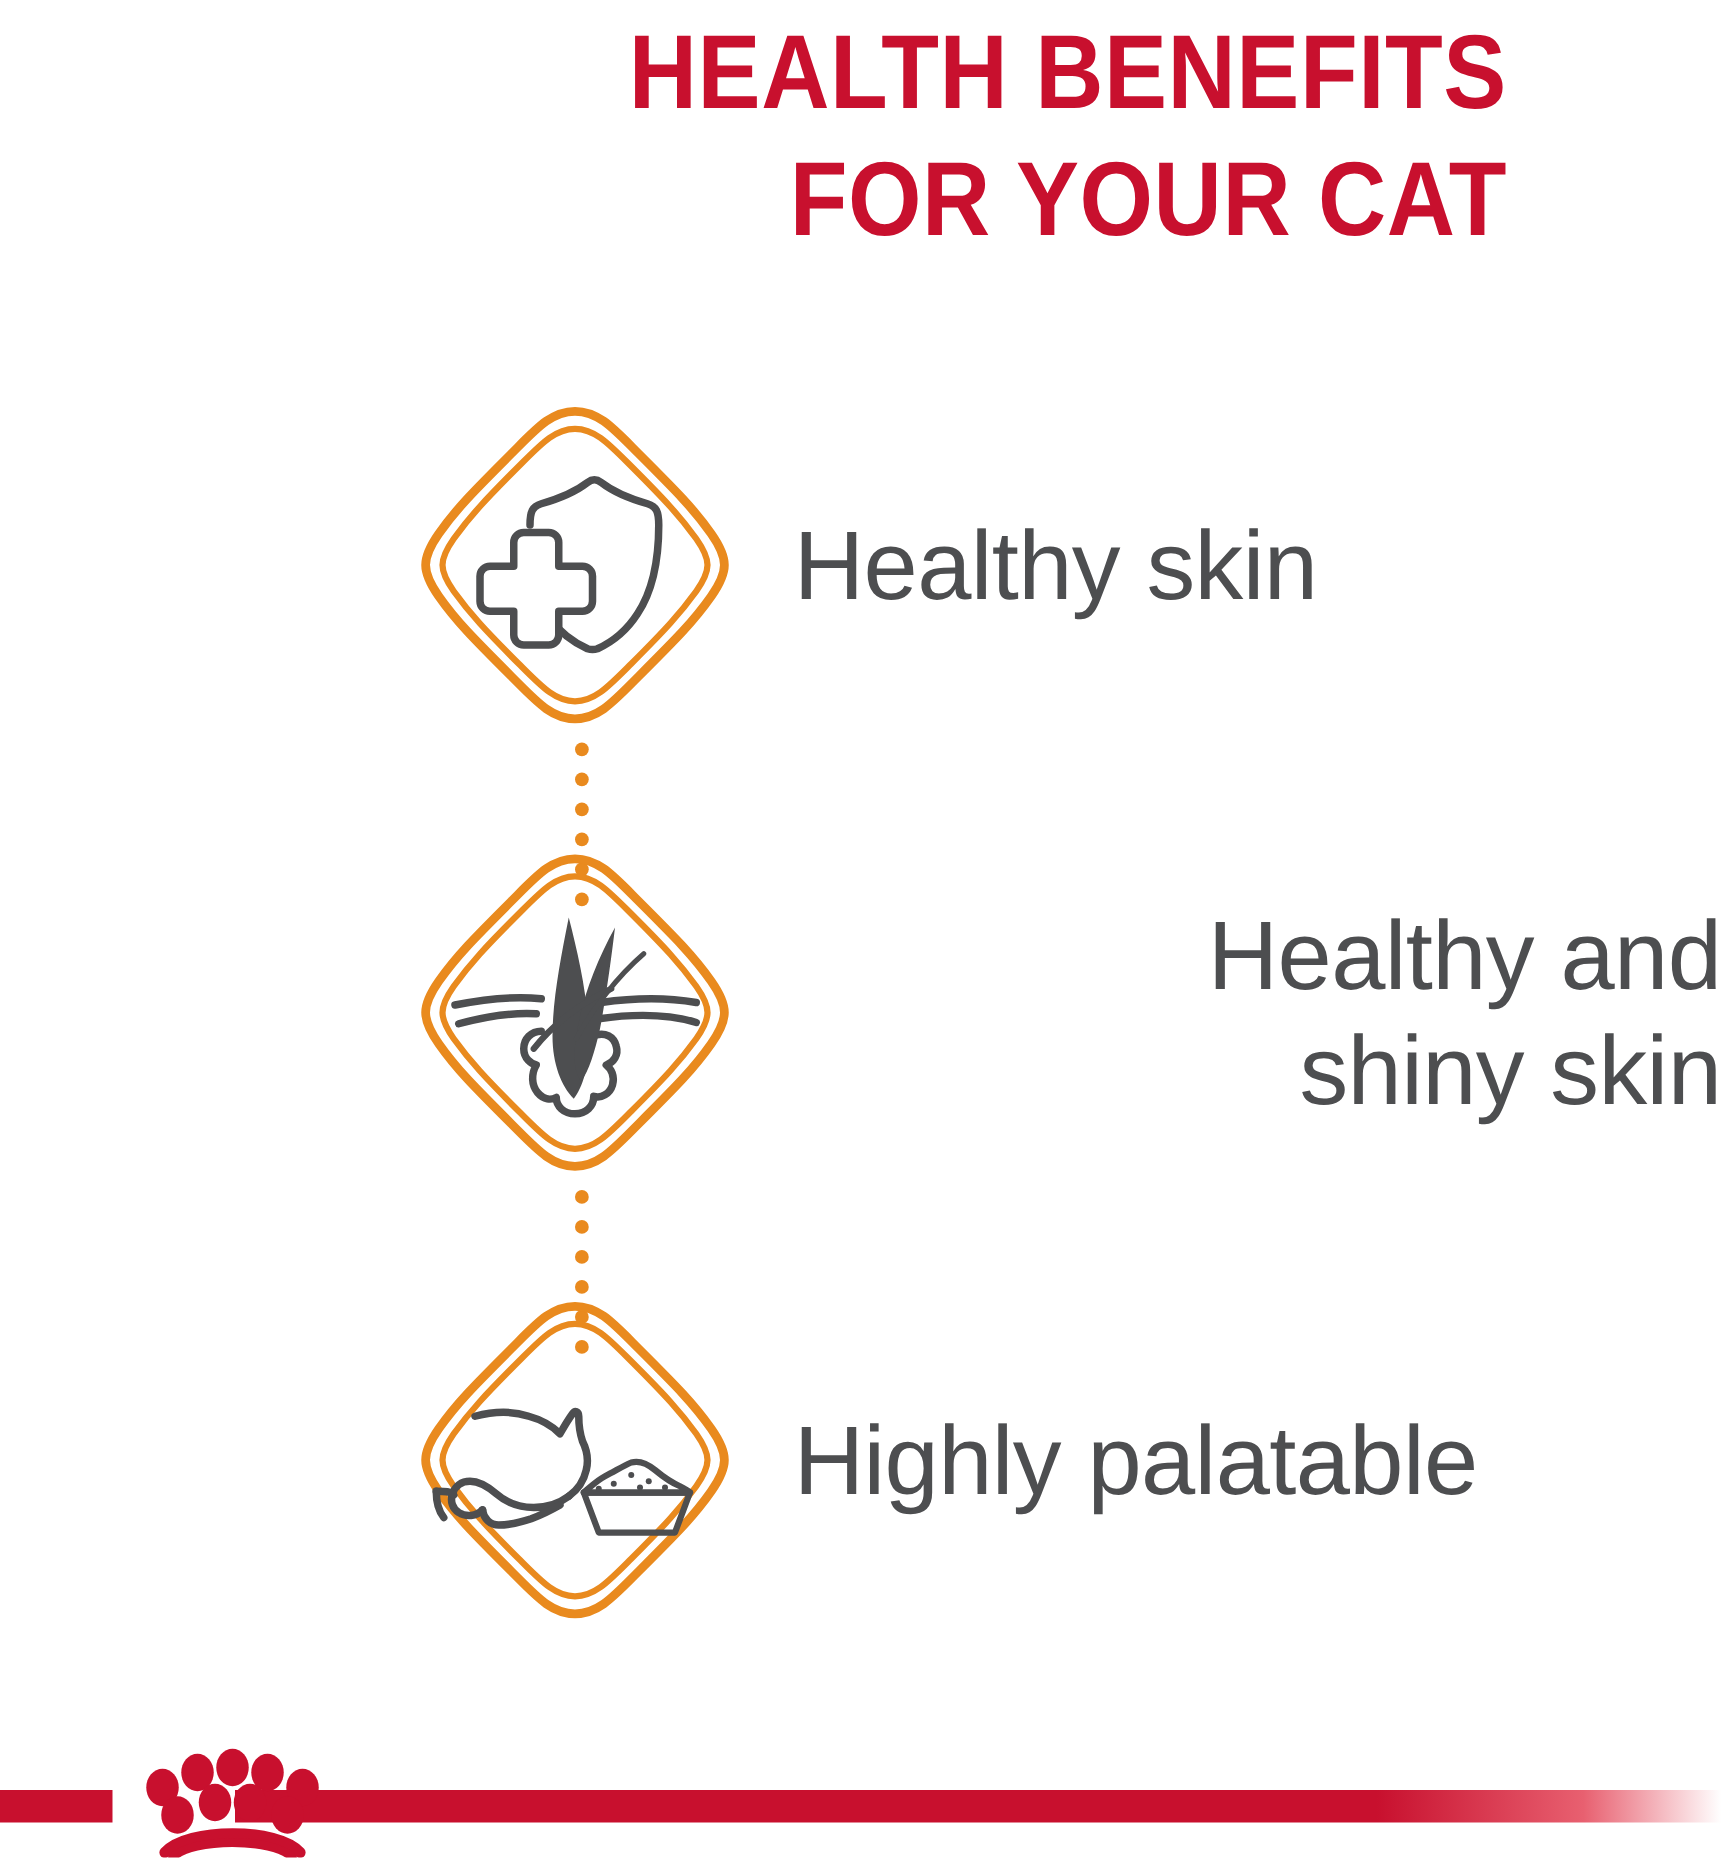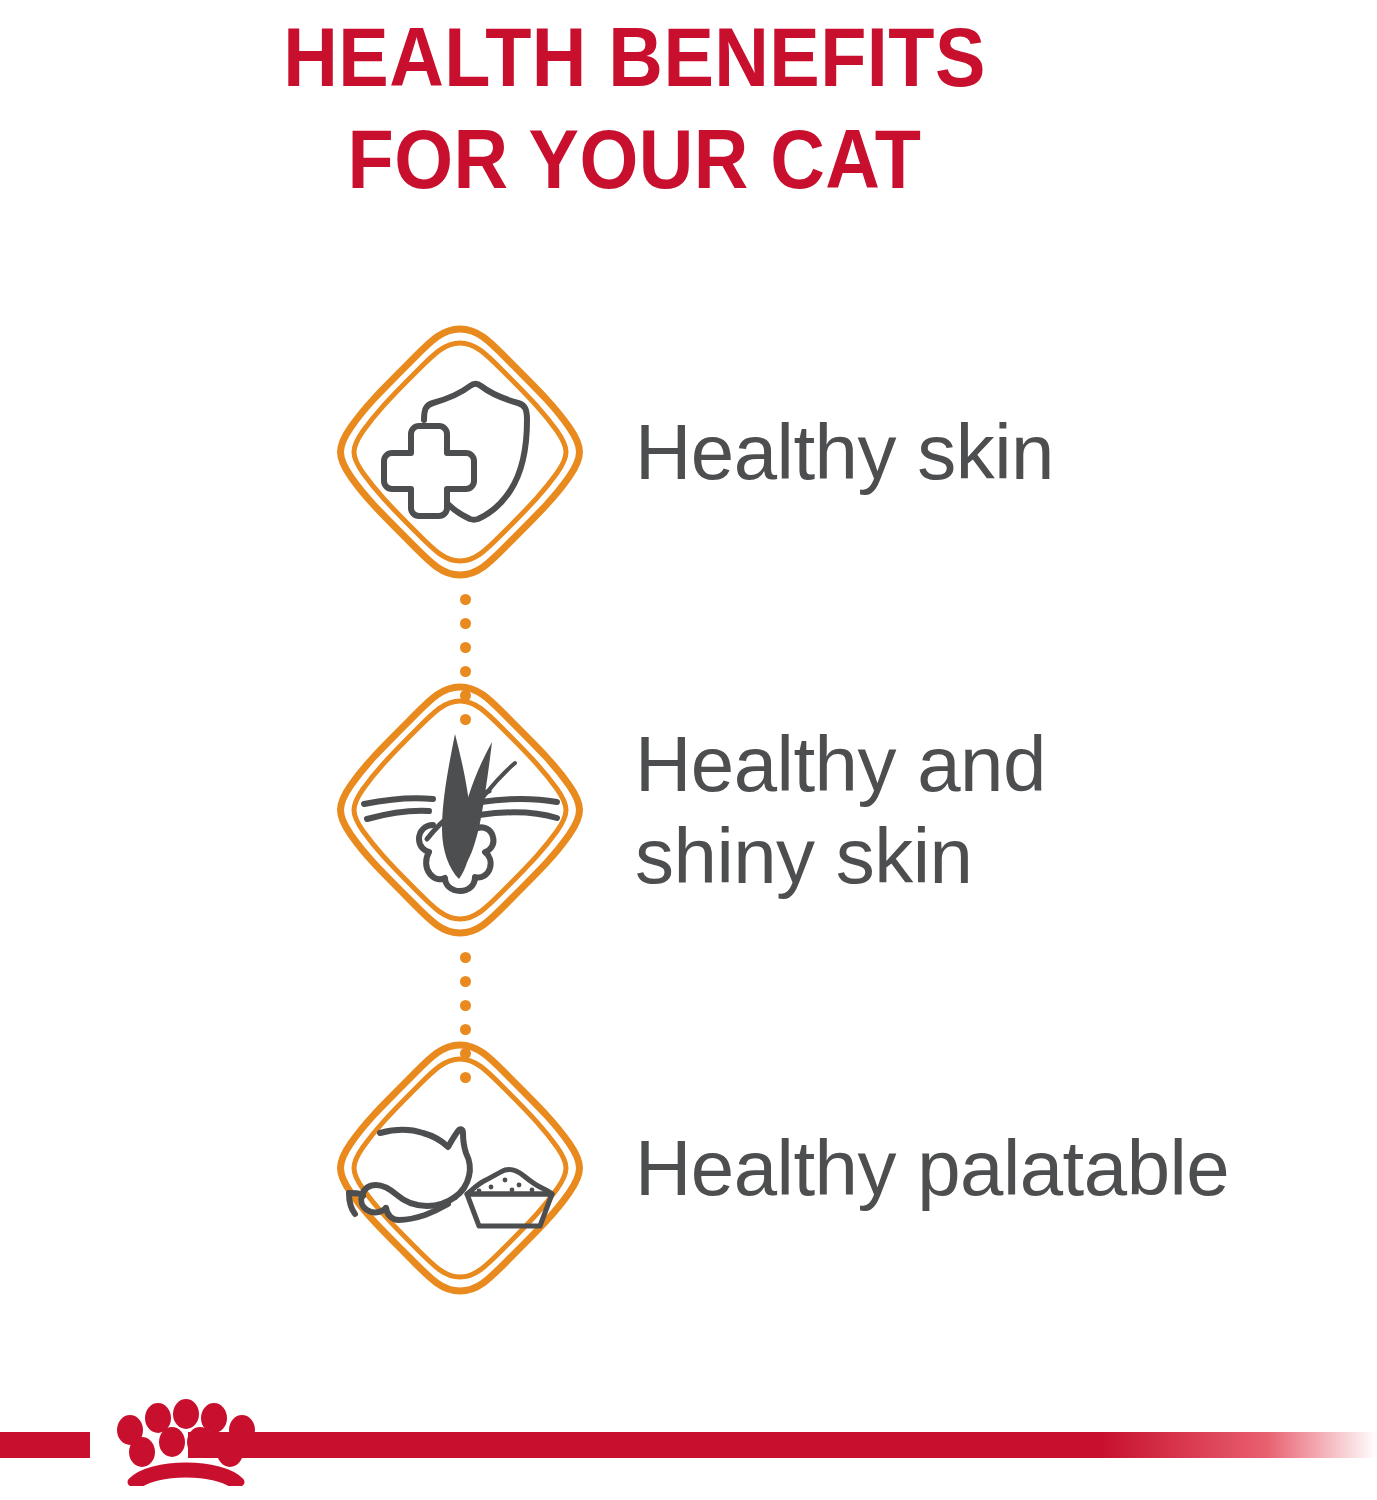--- a/index.html
+++ b/index.html
@@ -14,21 +14,21 @@
     overflow: hidden;
     font-family: "Liberation Sans", sans-serif;
   }
 
   
   .title-block {
     position: absolute;
     top: 0;
     left: 0;
     width: 1269px;
-    text-align: center;
+    text-align: right;
     padding-top: 6px;
   }
   .title-line {
     color: #c8102e;
     font-family: "Liberation Sans Narrow", "Liberation Sans", sans-serif;
     font-weight: bold;
     font-size: 84px;
     line-height: 1.22;
     letter-spacing: 0.5px;
     transform: scaleX(0.90);
@@ -64,21 +64,21 @@
   .label-cell {
     flex: 1 1 auto;
     padding-left: 30px;
     color: #4d4e50;
     font-family: "Liberation Sans Narrow", "Liberation Sans", sans-serif;
     font-size: 78px;
     line-height: 1.18;
     font-weight: normal;
     letter-spacing: -0.5px;
   }
-  .label-cell .l2 { display: block; }
+  .label-cell .l2 { display: block; text-align: right; }
 
   .diamond-svg { display: block; }
 
   
   .connector {
     position: absolute;
     left: 0;
     top: 0;
     width: 1377px;
     height: 90px;
@@ -353,21 +353,21 @@
 
         <circle cx="162" cy="150" r="2.4" fill="#4d4e50"></circle>
         <circle cx="176" cy="143" r="2.4" fill="#4d4e50"></circle>
         <circle cx="190" cy="148" r="2.4" fill="#4d4e50"></circle>
         <circle cx="203" cy="153" r="2.4" fill="#4d4e50"></circle>
         <circle cx="150" cy="154" r="2.4" fill="#4d4e50"></circle>
         <circle cx="183" cy="153" r="2.4" fill="#4d4e50"></circle>
       </svg>
     </div>
     <div class="label-cell">
-      <span>Healthy palatable</span>
+      <span>Highly palatable</span>
     </div>
   </div>
 
 </div>
 
 <div class="footer">
   <div class="footer-band"></div>
   <div class="footer-band-mask"></div>
   <svg class="crown" viewBox="0 0 180 96">
 

